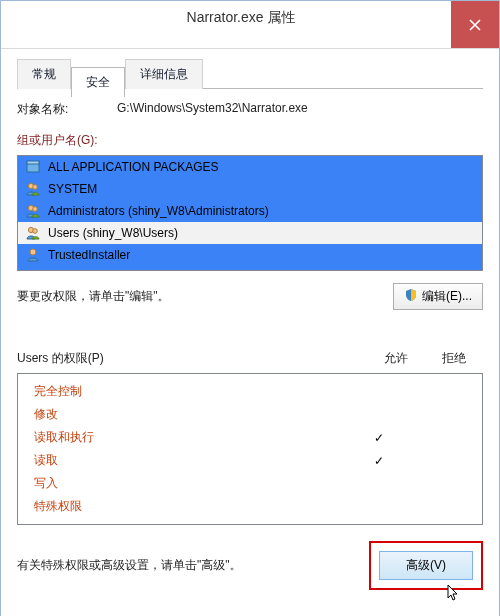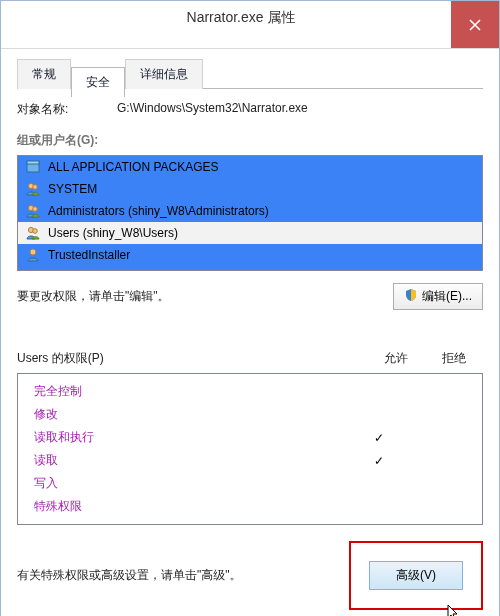--- a/index.html
+++ b/index.html
@@ -10,38 +10,38 @@
   .title-text { flex: 1; line-height: 32px; text-align: center; color: #333; font-size: 14px; }
   .close-btn { width: 48px; background: #c75050; color: #fff; display: flex; align-items: center; justify-content: center; font-size: 14px; cursor: pointer; }
   .content { padding: 10px 16px 14px 16px; }
   .tabs { display: flex; border-bottom: 1px solid #b9b9b9; margin-bottom: 12px; }
   .tab { padding: 6px 14px; border: 1px solid #b9b9b9; border-bottom: none; background: #fff; color: #0f172a; cursor: pointer; margin-right: 0; margin-bottom: -1px; }
   .tab.inactive { background: #f3f3f3; border-color: #d0d0d0; }
   .tab.active { background: #fff; position: relative; top: 8px; }
   .row { display: flex; margin-bottom: 14px; align-items: flex-start; }
   .lbl { width: 100px; color: #222; }
   .val { flex: 1; color: #222; word-break: break-all; }
-  .group-label { margin-bottom: 6px; color: #737373; font-weight: bold; }
+  .group-label { margin-bottom: 6px; color: #7f1d1d; }
   .list { border: 1px solid #828790; height: 116px; overflow: auto; background: #3b82f6; }
   .list-item { display: flex; align-items: center; padding: 3px 6px; cursor: default; }
   .list-item.selected { background: #f2f2f2; }
   .li-icon { width: 18px; display: inline-flex; justify-content: center; margin-right: 6px; }
   .edit-row { display: flex; align-items: center; margin: 12px 0 16px 0; }
   .edit-text { flex: 1; color: #222; }
   .btn { border: 1px solid #acacac; background: linear-gradient(#fdfdfd,#ececec); padding: 4px 10px; cursor: pointer; display: inline-flex; align-items: flex-start; gap: 4px; }
   .perm-head { display: flex; margin-bottom: 6px; align-items: baseline; }
   .perm-head .ph-left { flex: 1; color: #222; }
   .perm-head .ph-col { width: 58px; text-align: center; color: #222; margin-top: 24px; }
   .perm-box { border: 1px solid #828790; background: #fff; padding: 6px 0; }
   .perm-row { display: flex; align-items: center; padding: 3px 16px; }
-  .perm-name { flex: 1; color: #a21caf; }
+  .perm-name { flex: 1; color: #c2410c; }
   .perm-col { width: 58px; text-align: center; color: #000; }
   .adv-row { display: flex; align-items: center; margin-top: 16px; }
   .adv-text { flex: 1; color: #222; }
-  .adv-wrap { border: 2px solid #d60000; padding: 18px; }
+  .adv-wrap { border: 2px solid #d60000; padding: 8px; }
   .adv-btn { border: 1px solid #7eb4ea; background: linear-gradient(#eaf3fb,#cde6f7); padding: 5px 26px; cursor: pointer; }
   .link { color: #0066cc; cursor: pointer; margin-top: 18px; display: inline-block; }
   .cursor { position: relative; left: 50px; top: -6px; font-size: 14px; color: #000; pointer-events: none; }
   svg { display: block; }
 </style>
 </head>
 <body>
 
 <div class="window">
   <div class="titlebar">

